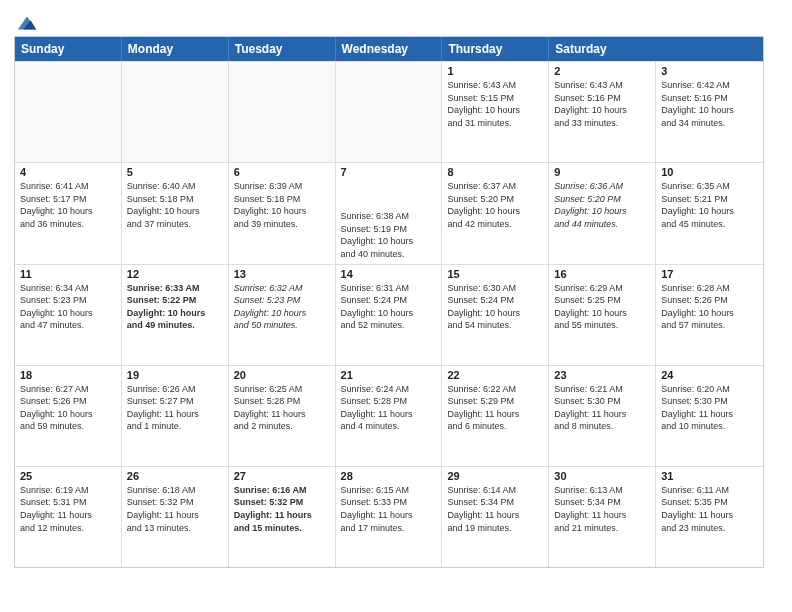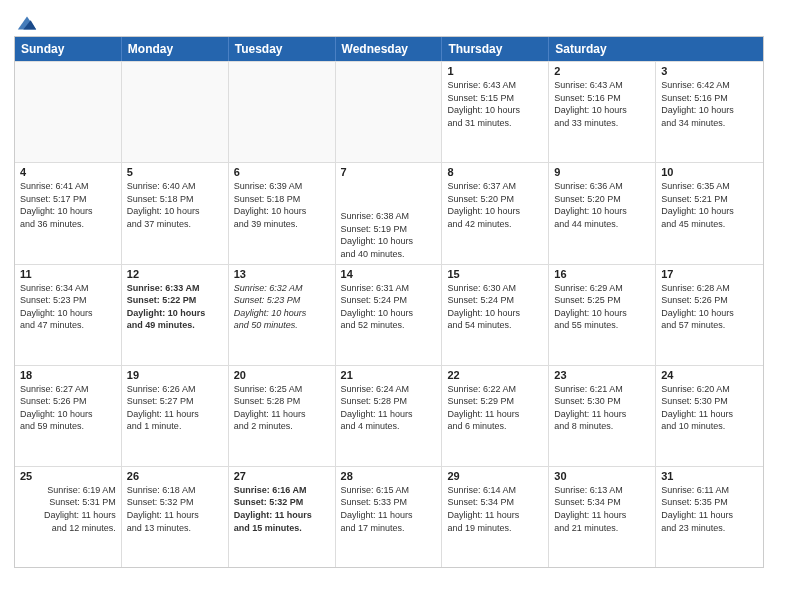--- a/index.html
+++ b/index.html
@@ -195,21 +195,21 @@
           </div>
           <div class="day-cell">
             <span class="day-num">8</span>
             <div class="day-info" style="white-space: pre-line;">Sunrise: 6:37 AM
 Sunset: 5:20 PM
 Daylight: 10 hours
 and 42 minutes.</div>
           </div>
           <div class="day-cell">
             <span class="day-num">9</span>
-            <div class="day-info" style="white-space: pre-line;">Sunrise: 6:36 AM
+            <div class="day-info" style="white-space: pre-line; font-style: italic;">Sunrise: 6:36 AM
 Sunset: 5:20 PM
 Daylight: 10 hours
 and 44 minutes.</div>
           </div>
           <div class="day-cell">
             <span class="day-num">10</span>
             <div class="day-info" style="white-space: pre-line;">Sunrise: 6:35 AM
 Sunset: 5:21 PM
 Daylight: 10 hours
 and 45 minutes.</div>
@@ -313,21 +313,21 @@
             <span class="day-num">24</span>
             <div class="day-info" style="white-space: pre-line;">Sunrise: 6:20 AM
 Sunset: 5:30 PM
 Daylight: 11 hours
 and 10 minutes.</div>
           </div>
         </div>
         <div class="week-row">
           <div class="day-cell">
             <span class="day-num">25</span>
-            <div class="day-info" style="white-space: pre-line; text-align: right;">Sunrise: 6:19 AM
+            <div class="day-info" style="white-space: pre-line;">Sunrise: 6:19 AM
 Sunset: 5:31 PM
 Daylight: 11 hours
 and 12 minutes.</div>
           </div>
           <div class="day-cell">
             <span class="day-num">26</span>
             <div class="day-info" style="white-space: pre-line;">Sunrise: 6:18 AM
 Sunset: 5:32 PM
 Daylight: 11 hours
 and 13 minutes.</div>

